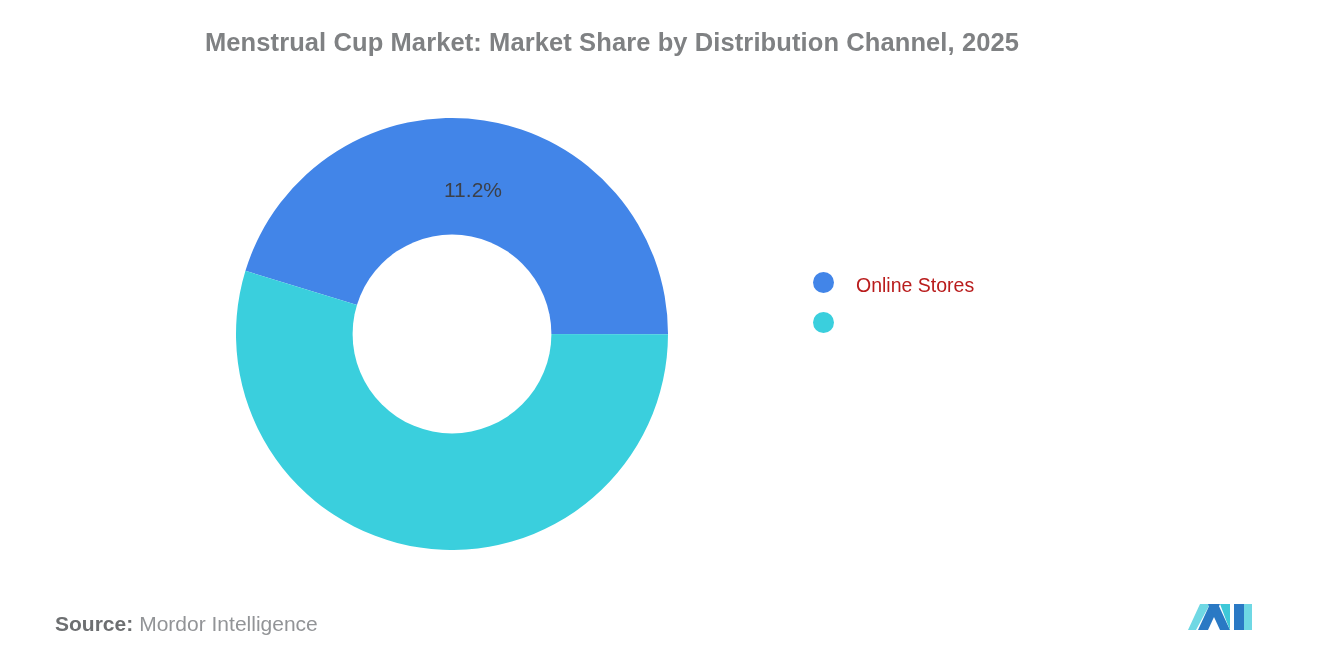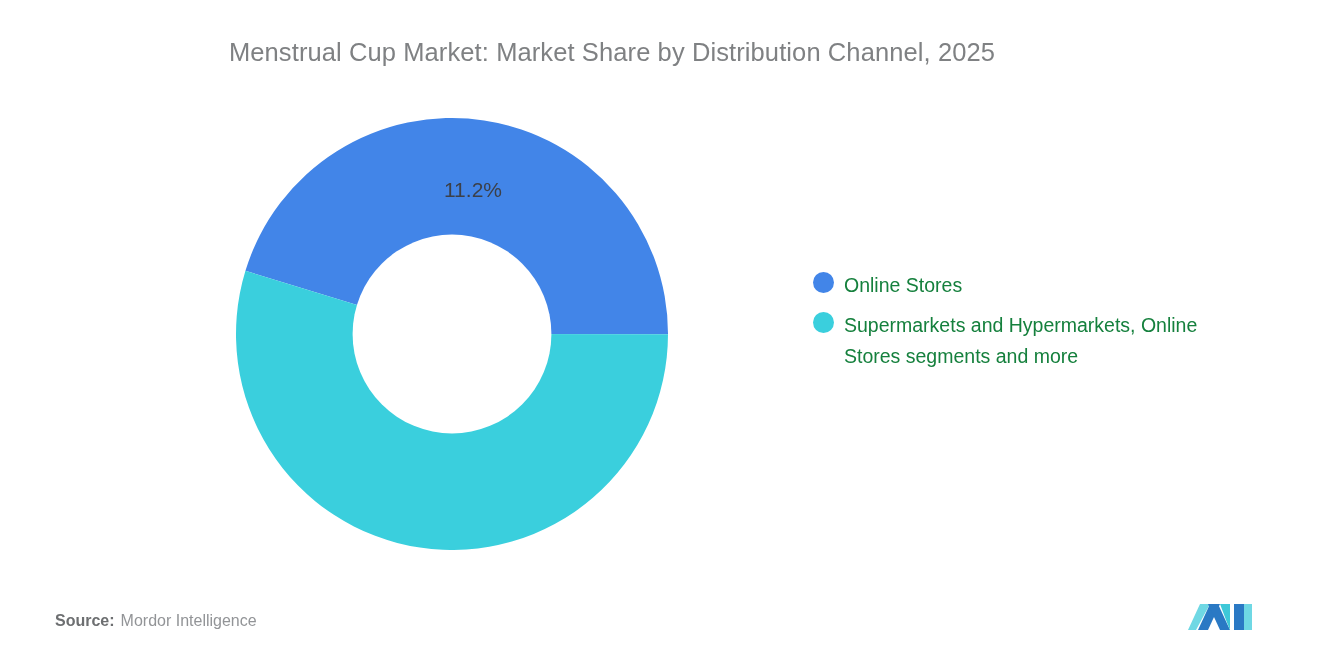--- a/index.html
+++ b/index.html
@@ -11,26 +11,26 @@
     height: 665px;
     background: #ffffff;
     font-family: "Liberation Sans", sans-serif;
     overflow: hidden;
     position: relative;
   }
 
   #chart-title {
     position: absolute;
     left: 0;
-    top: 38px;
+    top: 28px;
     width: 1224px;
     text-align: center;
     font-size: 25.5px;
     color: #7f8183;
-    font-weight: 400;
+    font-weight: 700;
     letter-spacing: 0.1px;
     white-space: nowrap;
   }
 
   #donut-wrap {
     position: absolute;
     left: 236px;
     top: 118px;
     width: 432px;
     height: 432px;
@@ -64,33 +64,33 @@
     margin-bottom: 9px;
   }
   .legend-dot {
     width: 21px;
     height: 21px;
     border-radius: 50%;
     flex: 0 0 21px;
     margin-top: 2px;
   }
   .legend-label {
-    margin-left: 10px;
+    margin-left: 22px;
     font-size: 19.5px;
     line-height: 31px;
-    color: #15803d;
+    color: #b91c1c;
     font-weight: 400;
     max-width: 405px;
   }
 
   #footer-source {
     position: absolute;
     left: 55px;
     top: 612px;
-    font-size: 16px;
+    font-size: 21px;
     color: #8a8c8e;
     white-space: nowrap;
   }
   #footer-source-label {
     font-weight: 700;
     color: #6d6f71;
   }
   #footer-source-value {
     font-weight: 400;
     color: #929497;
@@ -126,21 +126,20 @@
 
 <div id="legend">
 
   <div class="legend-item">
     <span class="legend-dot" style="background:#4285e8"></span>
     <span class="legend-label">Online Stores</span>
   </div>
 
   <div class="legend-item">
     <span class="legend-dot" style="background:#3acfdd"></span>
-    <span class="legend-label">Supermarkets and Hypermarkets, Online Stores segments and more</span>
   </div>
 
 </div>
 
 <div id="footer-source">
   <span id="footer-source-label">Source:</span><span id="footer-source-value">Mordor Intelligence</span>
 </div>
 
 <div id="brand-logo">
   <svg viewBox="0 0 70 40" width="70" height="40">

